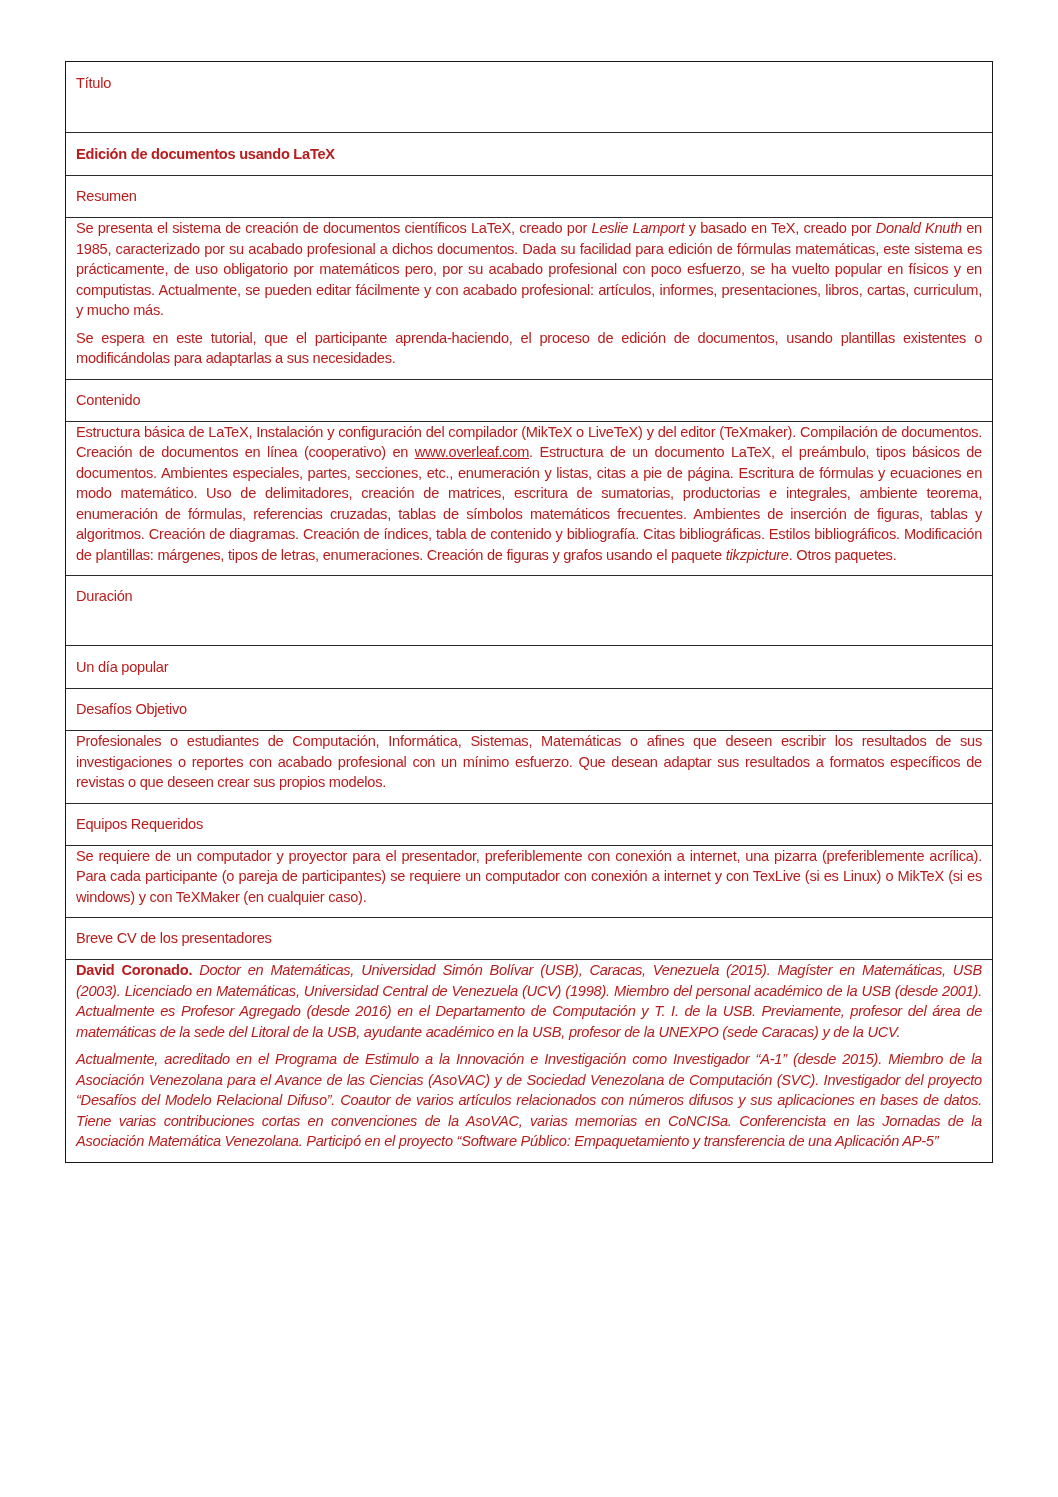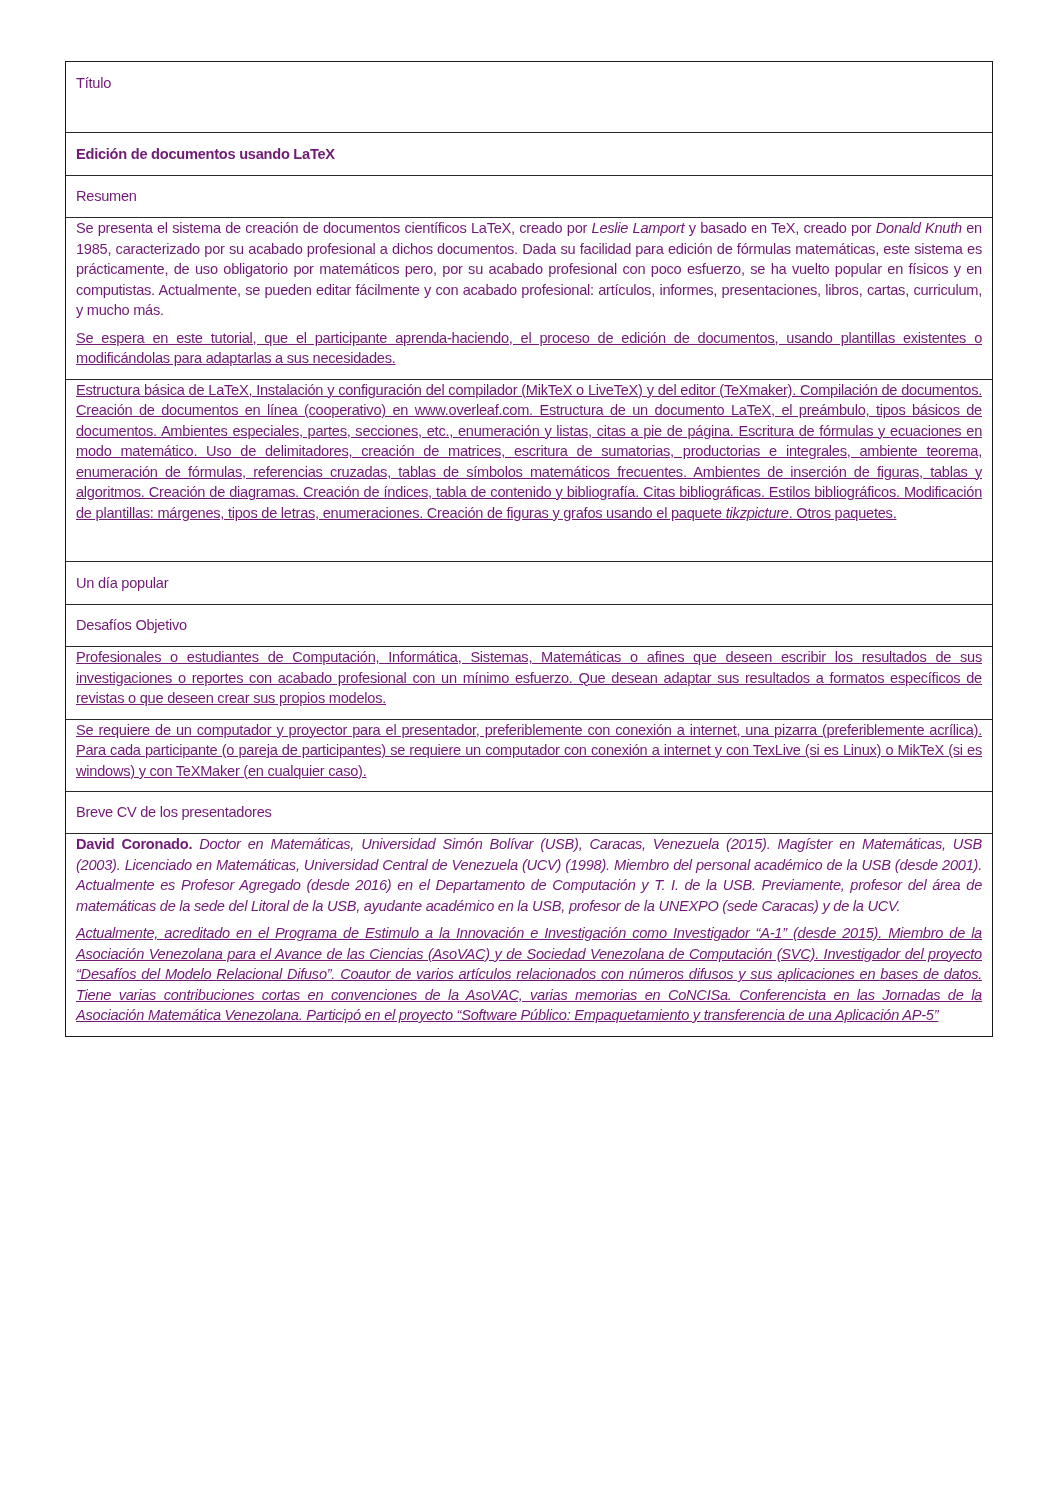--- a/index.html
+++ b/index.html
@@ -5,35 +5,35 @@
     html, body { margin: 0; padding: 0; background: #ffffff; }
     body { width: 1058px; height: 1497px; position: relative; overflow: hidden; }
     .page-table {
       position: absolute;
       left: 65px; top: 61px;
       width: 928px;
       border: 1.5px solid #1a1a1a;
       box-sizing: border-box;
       font-family: "Liberation Sans", sans-serif;
       font-size: 14.6px;
-      color: #701a75;
+      color: #b91c1c;
       line-height: 20.5px;
       letter-spacing: -0.25px;
     }
     .row {
       border-top: 1.5px solid #2a2a2a;
       padding: 0 10px;
       box-sizing: border-box;
     }
     .row:first-child { border-top: none; }
     .row.label { height: 42px; display: flex; align-items: center; }
     .row.value-short { height: 43px; display: flex; align-items: center; margin-top: 28px; }
     .row.body { padding-top: 0; padding-bottom: 10px; text-align: justify; }
     .row.body p { margin: 0 0 7px 0; }
-    .row.body p:last-child { margin-bottom: 0; text-decoration: underline; }
+    .row.body p:last-child { margin-bottom: 0; }
     .bold { font-weight: bold; }
     .ital { font-style: italic; }
     .link { text-decoration: underline; }
     .cv-text { font-style: italic; }
   </style>
 </head>
 <body>
 
 <div class="page-table">
 
@@ -47,38 +47,47 @@
 
   <div class="row label">
     <span>Resumen</span>
   </div>
 
   <div class="row body">
     <p><span>Se presenta el sistema de creación de documentos científicos LaTeX, creado por </span><span class="ital">Leslie Lamport</span><span> y basado en TeX, creado por </span><span class="ital">Donald Knuth</span><span> en 1985, caracterizado por su acabado profesional a dichos documentos. Dada su facilidad para edición de fórmulas matemáticas, este sistema es prácticamente, de uso obligatorio por matemáticos pero, por su acabado profesional con poco esfuerzo, se ha vuelto popular en físicos y en computistas. Actualmente, se pueden editar fácilmente y con acabado profesional: artículos, informes, presentaciones, libros, cartas, curriculum, y mucho más.</span></p>
     <p>Se espera en este tutorial, que el participante aprenda-haciendo, el proceso de edición de documentos, usando plantillas existentes o modificándolas para adaptarlas a sus necesidades.</p>
   </div>
 
+  <div class="row label">
+    <span>Contenido</span>
+  </div>
 
   <div class="row body">
     <p><span>Estructura básica de LaTeX,  Instalación y configuración del compilador (MikTeX o LiveTeX) y del editor (TeXmaker). Compilación de documentos. Creación de documentos en línea (cooperativo) en </span><span class="link">www.overleaf.com</span><span>. Estructura de un documento LaTeX, el preámbulo, tipos básicos de documentos. Ambientes especiales, partes, secciones, etc., enumeración y listas, citas a pie de página. Escritura de fórmulas y ecuaciones en modo matemático. Uso de delimitadores, creación de matrices, escritura de sumatorias, productorias e integrales, ambiente teorema, enumeración de fórmulas, referencias cruzadas, tablas de símbolos matemáticos frecuentes. Ambientes de inserción de figuras, tablas y algoritmos. Creación de diagramas. Creación de índices, tabla de contenido y bibliografía. Citas bibliográficas. Estilos bibliográficos. Modificación de plantillas: márgenes, tipos de letras, enumeraciones. Creación de  figuras y grafos usando el paquete </span><span class="ital">tikzpicture</span><span>. Otros paquetes.</span></p>
   </div>
 
+  <div class="row label">
+    <span>Duración</span>
+  </div>
 
   <div class="row value-short">
     <span>Un día popular</span>
   </div>
 
   <div class="row label">
     <span>Desafíos Objetivo</span>
   </div>
 
   <div class="row body">
     <p>Profesionales o estudiantes de Computación, Informática, Sistemas, Matemáticas o afines que deseen escribir los resultados de sus investigaciones o reportes con acabado profesional con un mínimo esfuerzo. Que desean adaptar sus resultados a formatos específicos de revistas o que deseen crear sus propios modelos.</p>
   </div>
 
+  <div class="row label">
+    <span>Equipos Requeridos</span>
+  </div>
 
   <div class="row body">
     <p>Se requiere de un computador y proyector para el presentador, preferiblemente con conexión a internet, una pizarra (preferiblemente acrílica). Para cada participante (o pareja de participantes) se requiere un computador con conexión a internet y con TexLive (si es Linux) o MikTeX (si es windows) y con TeXMaker (en cualquier caso).</p>
   </div>
 
   <div class="row label">
     <span>Breve CV de los presentadores</span>
   </div>
 
   <div class="row body">

